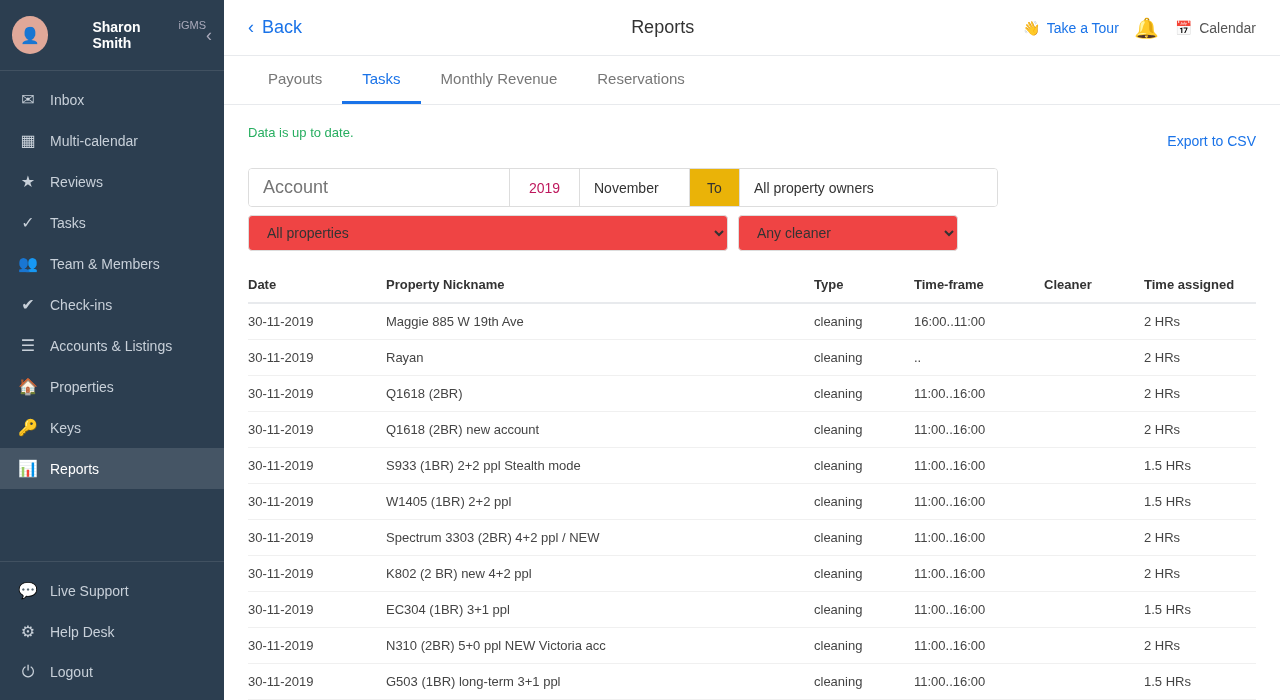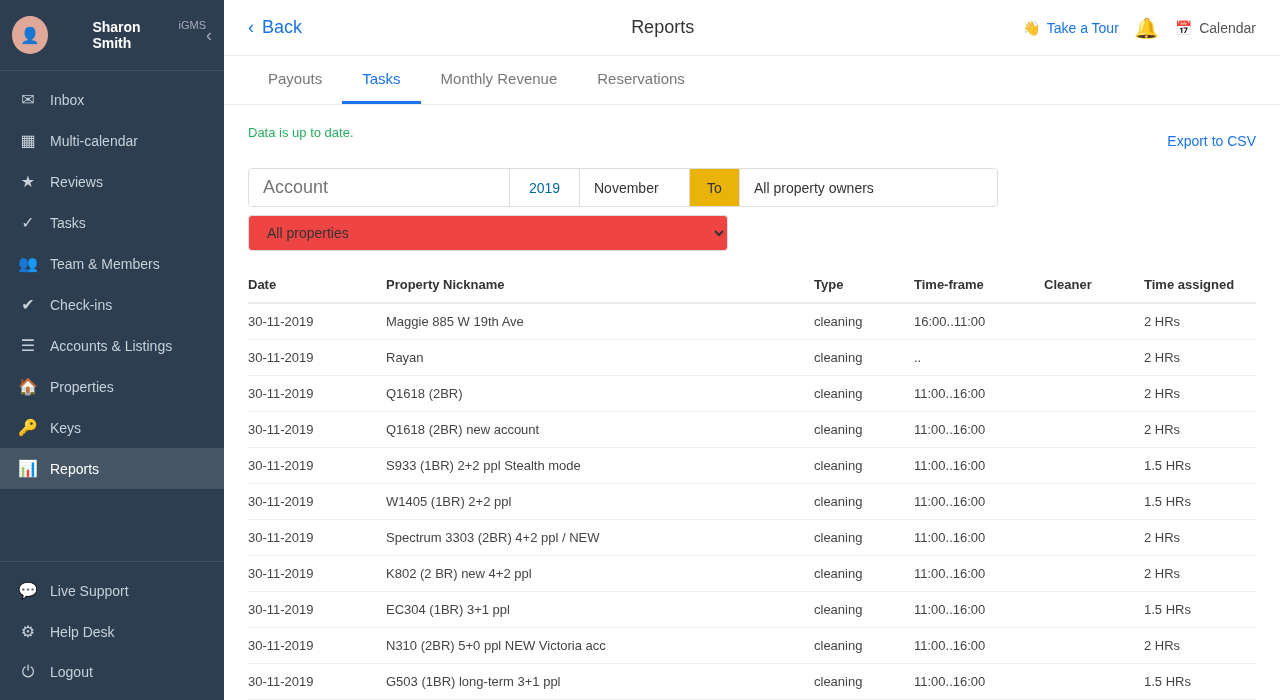--- a/index.html
+++ b/index.html
@@ -58,21 +58,21 @@
     .table th:first-child, .table td:first-child { padding-left: 0; }
     .col-date { width: 130px; }
     .col-name { width: auto; }
     .col-type { width: 100px; }
     .col-time { width: 130px; }
     .col-cleaner { width: 100px; }
     .col-assigned { width: 120px; }
 
     .filter-box { display: flex; border: 1px solid #ddd; border-radius: 4px; overflow: hidden; margin-bottom: 8px; }
     .filter-box-account { flex: 1; padding: 8px 14px; font-size: 18px; border: none; outline: none; color: #b91c1c; }
-    .filter-box-year { width: 70px; padding: 8px 10px; font-size: 14px; border: none; outline: none; color: #0369a1; border-left: 1px solid #ddd; text-align: center; }
+    .filter-box-year { width: 70px; padding: 8px 10px; font-size: 14px; border: none; outline: none; color: #be185d; border-left: 1px solid #ddd; text-align: center; }
     .filter-box-month { width: 110px; padding: 8px 14px; font-size: 14px; border: none; outline: none; color: #333; border-left: 1px solid #ddd; }
     .filter-box-to { width: 50px; padding: 8px 10px; font-size: 14px; border: none; outline: none; color: #333; background: #f5f5f5; border-left: 1px solid #ddd; text-align: center; }
     .filter-box-owners { flex: 1; padding: 8px 14px; font-size: 14px; border: none; outline: none; color: #333; border-left: 1px solid #ddd; }
   </style>
 </head>
 <body>
 
 <aside class="sidebar">
   <div class="sidebar-header">
     <div class="sidebar-user">
@@ -192,20 +192,23 @@
       <input type="text" class="filter-box-account" placeholder="Account" style="">
       <input type="text" class="filter-box-year" value="2019" style="">
       <input type="text" class="filter-box-month" value="November" style="">
       <input type="text" class="filter-box-to" readonly="" style="background: #eab308; cursor: default;" value="To">
       <input type="text" class="filter-box-owners" value="All property owners" style="">
     </div>
 
     <div class="filters-row2">
       <select class="filter-select filter-wide">
         <option>All properties</option>
+      </select>
+      <select class="filter-select filter-medium">
+        <option>Any cleaner</option>
       </select>
     </div>
 
     <table class="table">
       <thead>
         <tr>
           <th class="col-date">Date</th>
           <th class="col-name">Property Nickname</th>
           <th class="col-type">Type</th>
           <th class="col-time">Time-frame</th>

